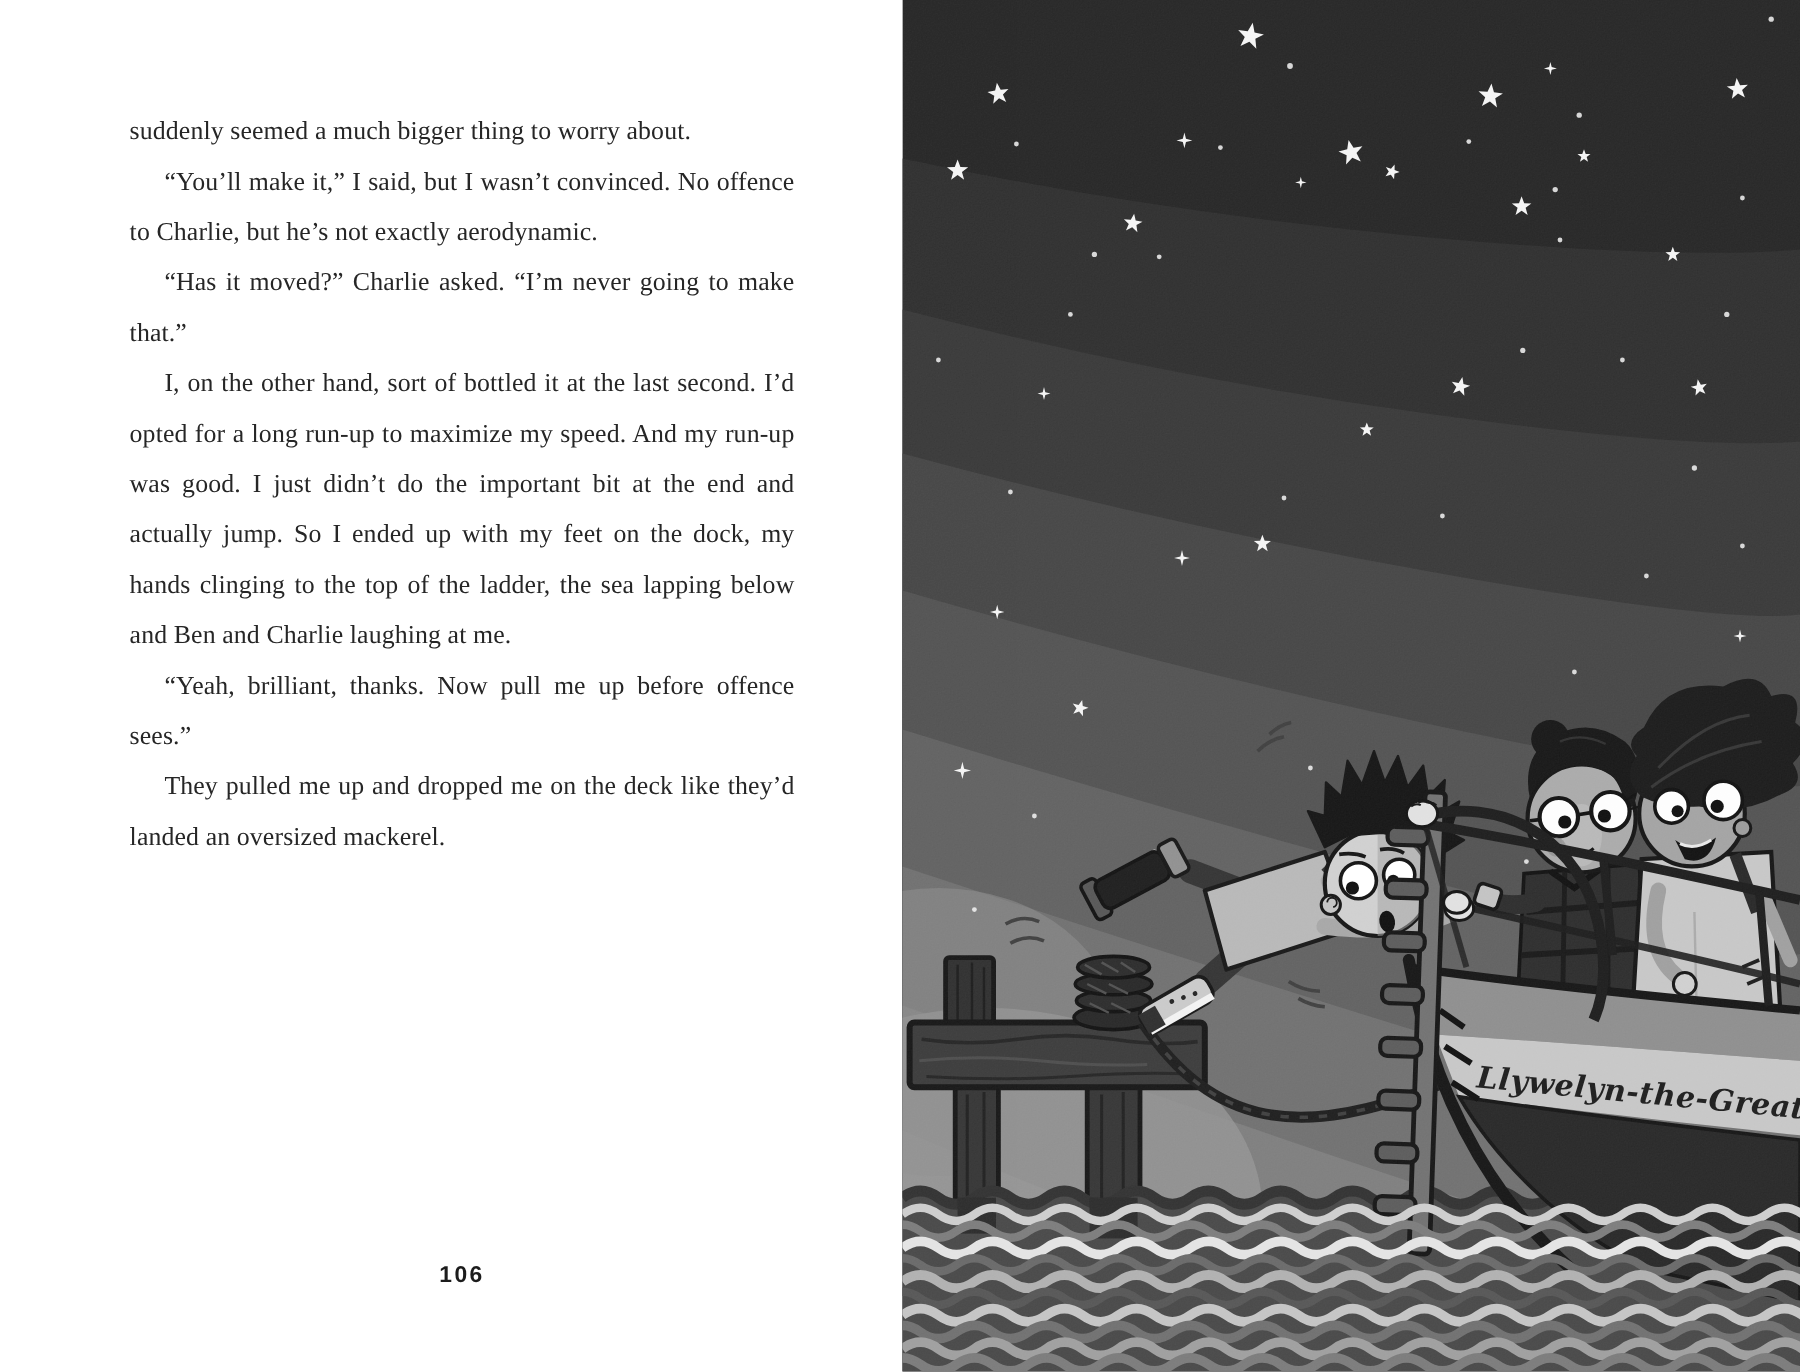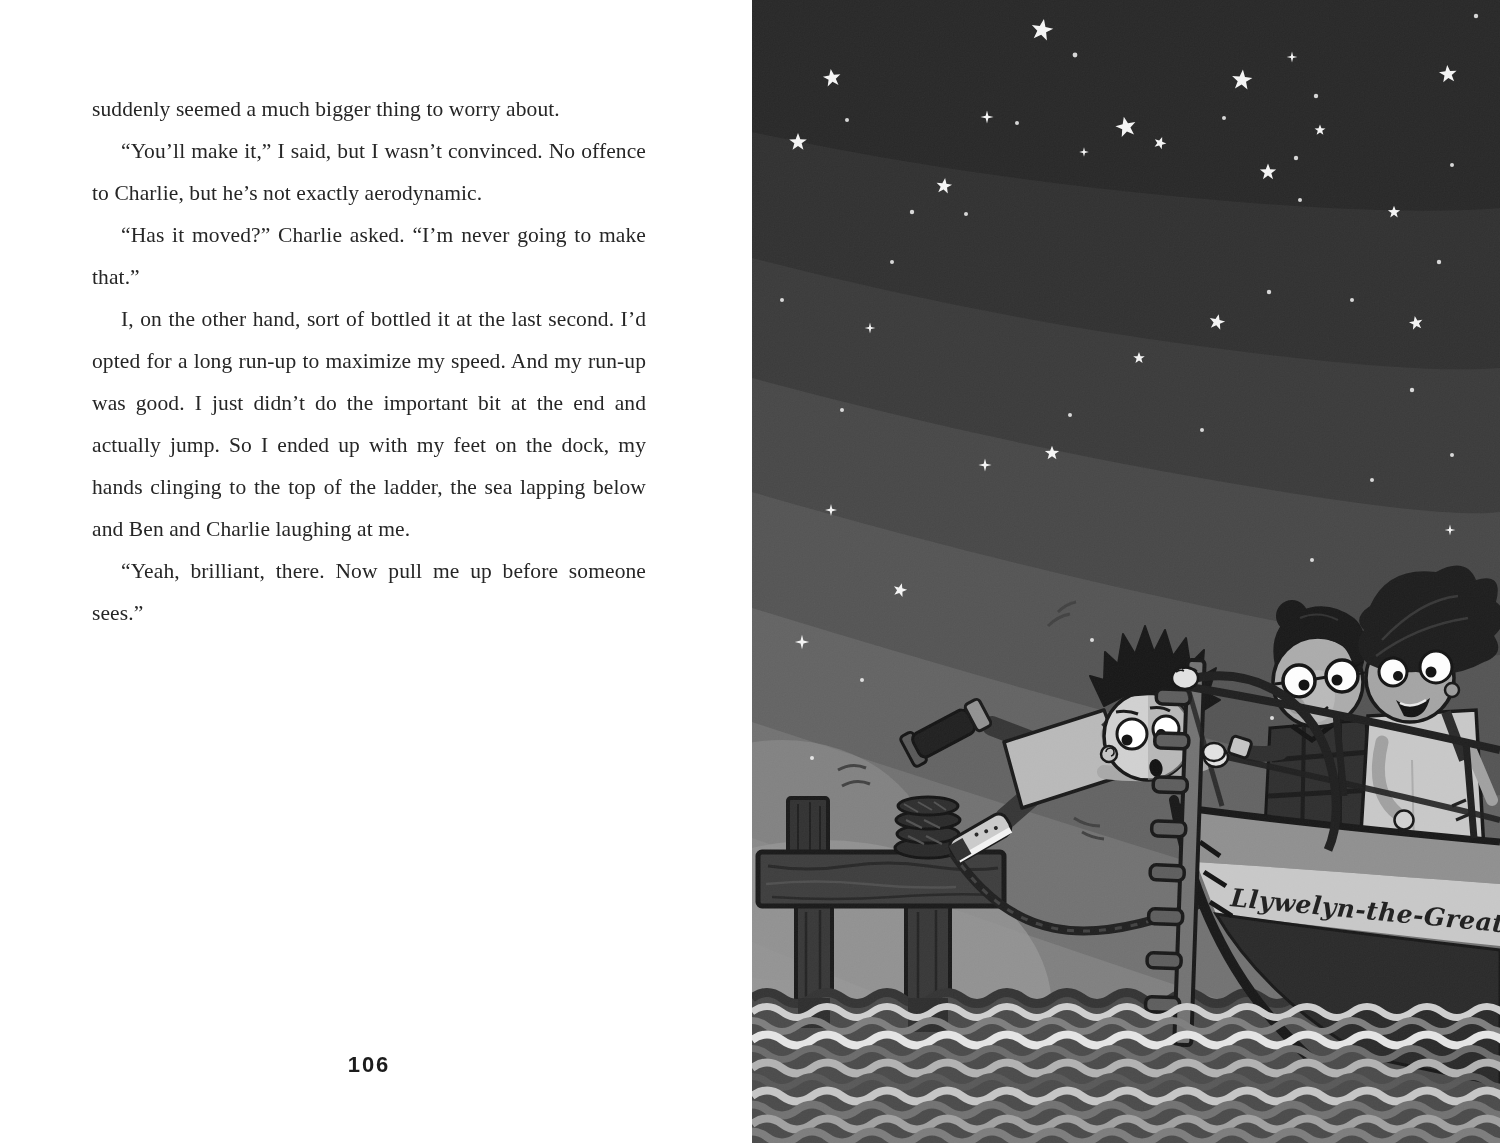--- a/index.html
+++ b/index.html
@@ -1,43 +1,44 @@
 <!DOCTYPE html>
 <html><head>
 <meta charset="utf-8">
 <style>
   html,body{margin:0;padding:0;background:#ffffff;}
   body{width:1500px;height:1143px;overflow:hidden;position:relative;
        font-family:"Liberation Serif", serif;}
   .spread{position:absolute;inset:0;background:#ffffff;}
-  .left-page{position:absolute;left:0;top:0;width:752px;height:1143px;background:#ffffff;}
+  .left-page{position:absolute;left:16px;top:0;width:752px;height:1143px;background:#ffffff;}
   .text-block{position:absolute;left:92px;top:88px;width:554px;
       font-size:21.5px;line-height:42px;color:#262626;text-align:justify;
       letter-spacing:0.1px;}
   .text-block p{margin:0;text-indent:29px;}
   .text-block p.first{text-indent:0;}
   .page-number{position:absolute;left:92px;top:1052px;width:554px;text-align:center;
       font-family:"Liberation Sans", sans-serif;font-weight:bold;
-      font-size:22px;letter-spacing:2px;color:#1c1c1c;}
+      font-size:19px;letter-spacing:2px;color:#1c1c1c;}
   .right-page{position:absolute;left:752px;top:0;width:748px;height:1143px;}
   svg text.boatname{font-family:"DejaVu Serif", serif;font-style:italic;
       font-weight:bold;font-size:25px;letter-spacing:0.5px;fill:#1b1b1b;}
 </style>
 </head>
 <body>
 
 <div class="spread">
 
   <div class="left-page">
     <div class="text-block">
       <p class="first">suddenly seemed a much bigger thing to worry about.</p>
       <p>“You’ll make it,” I said, but I wasn’t convinced. No offence to Charlie, but he’s not exactly aerodynamic.</p>
       <p>“Has it moved?” Charlie asked. “I’m never going to make that.”</p>
       <p>I, on the other hand, sort of bottled it at the last second. I’d opted for a long run-up to maximize my speed. And my run-up was good. I just didn’t do the important bit at the end and actually jump. So I ended up with my feet on the dock, my hands clinging to the top of the ladder, the sea lapping below and Ben and Charlie laughing at me.</p>
-      <p>“Yeah, brilliant, there. Now pull me up before someone sees.”</p>
+      <p>“Yeah, brilliant, thanks. Now pull me up before offence sees.”</p>
+      <p>They pulled me up and dropped me on the deck like they’d landed an oversized mackerel.</p>
     </div>
     <div class="page-number">106</div>
   </div>
 
   <div class="right-page">
   <svg width="748" height="1143" viewBox="0 0 748 1143">
     <defs>
       <path id="star5" d="M0,-7 L1.8,-2.2 L6.8,-2 L2.8,1 L4.2,6 L0,3 L-4.2,6 L-2.8,1 L-6.8,-2 L-1.8,-2.2 Z"></path>
       <path id="spark" d="M0,-6 L1.2,-1.2 L6,0 L1.2,1.2 L0,6 L-1.2,1.2 L-6,0 L-1.2,-1.2 Z"></path>
       <path id="waveline" fill="none" d="M0,0 q15,-11 30,0 t30,0 t30,0 t30,0 t30,0 t30,0 t30,0 t30,0 t30,0 t30,0 t30,0 t30,0 t30,0 t30,0 t30,0 t30,0 t30,0 t30,0 t30,0 t30,0 t30,0 t30,0 t30,0 t30,0 t30,0 t30,0"></path>

